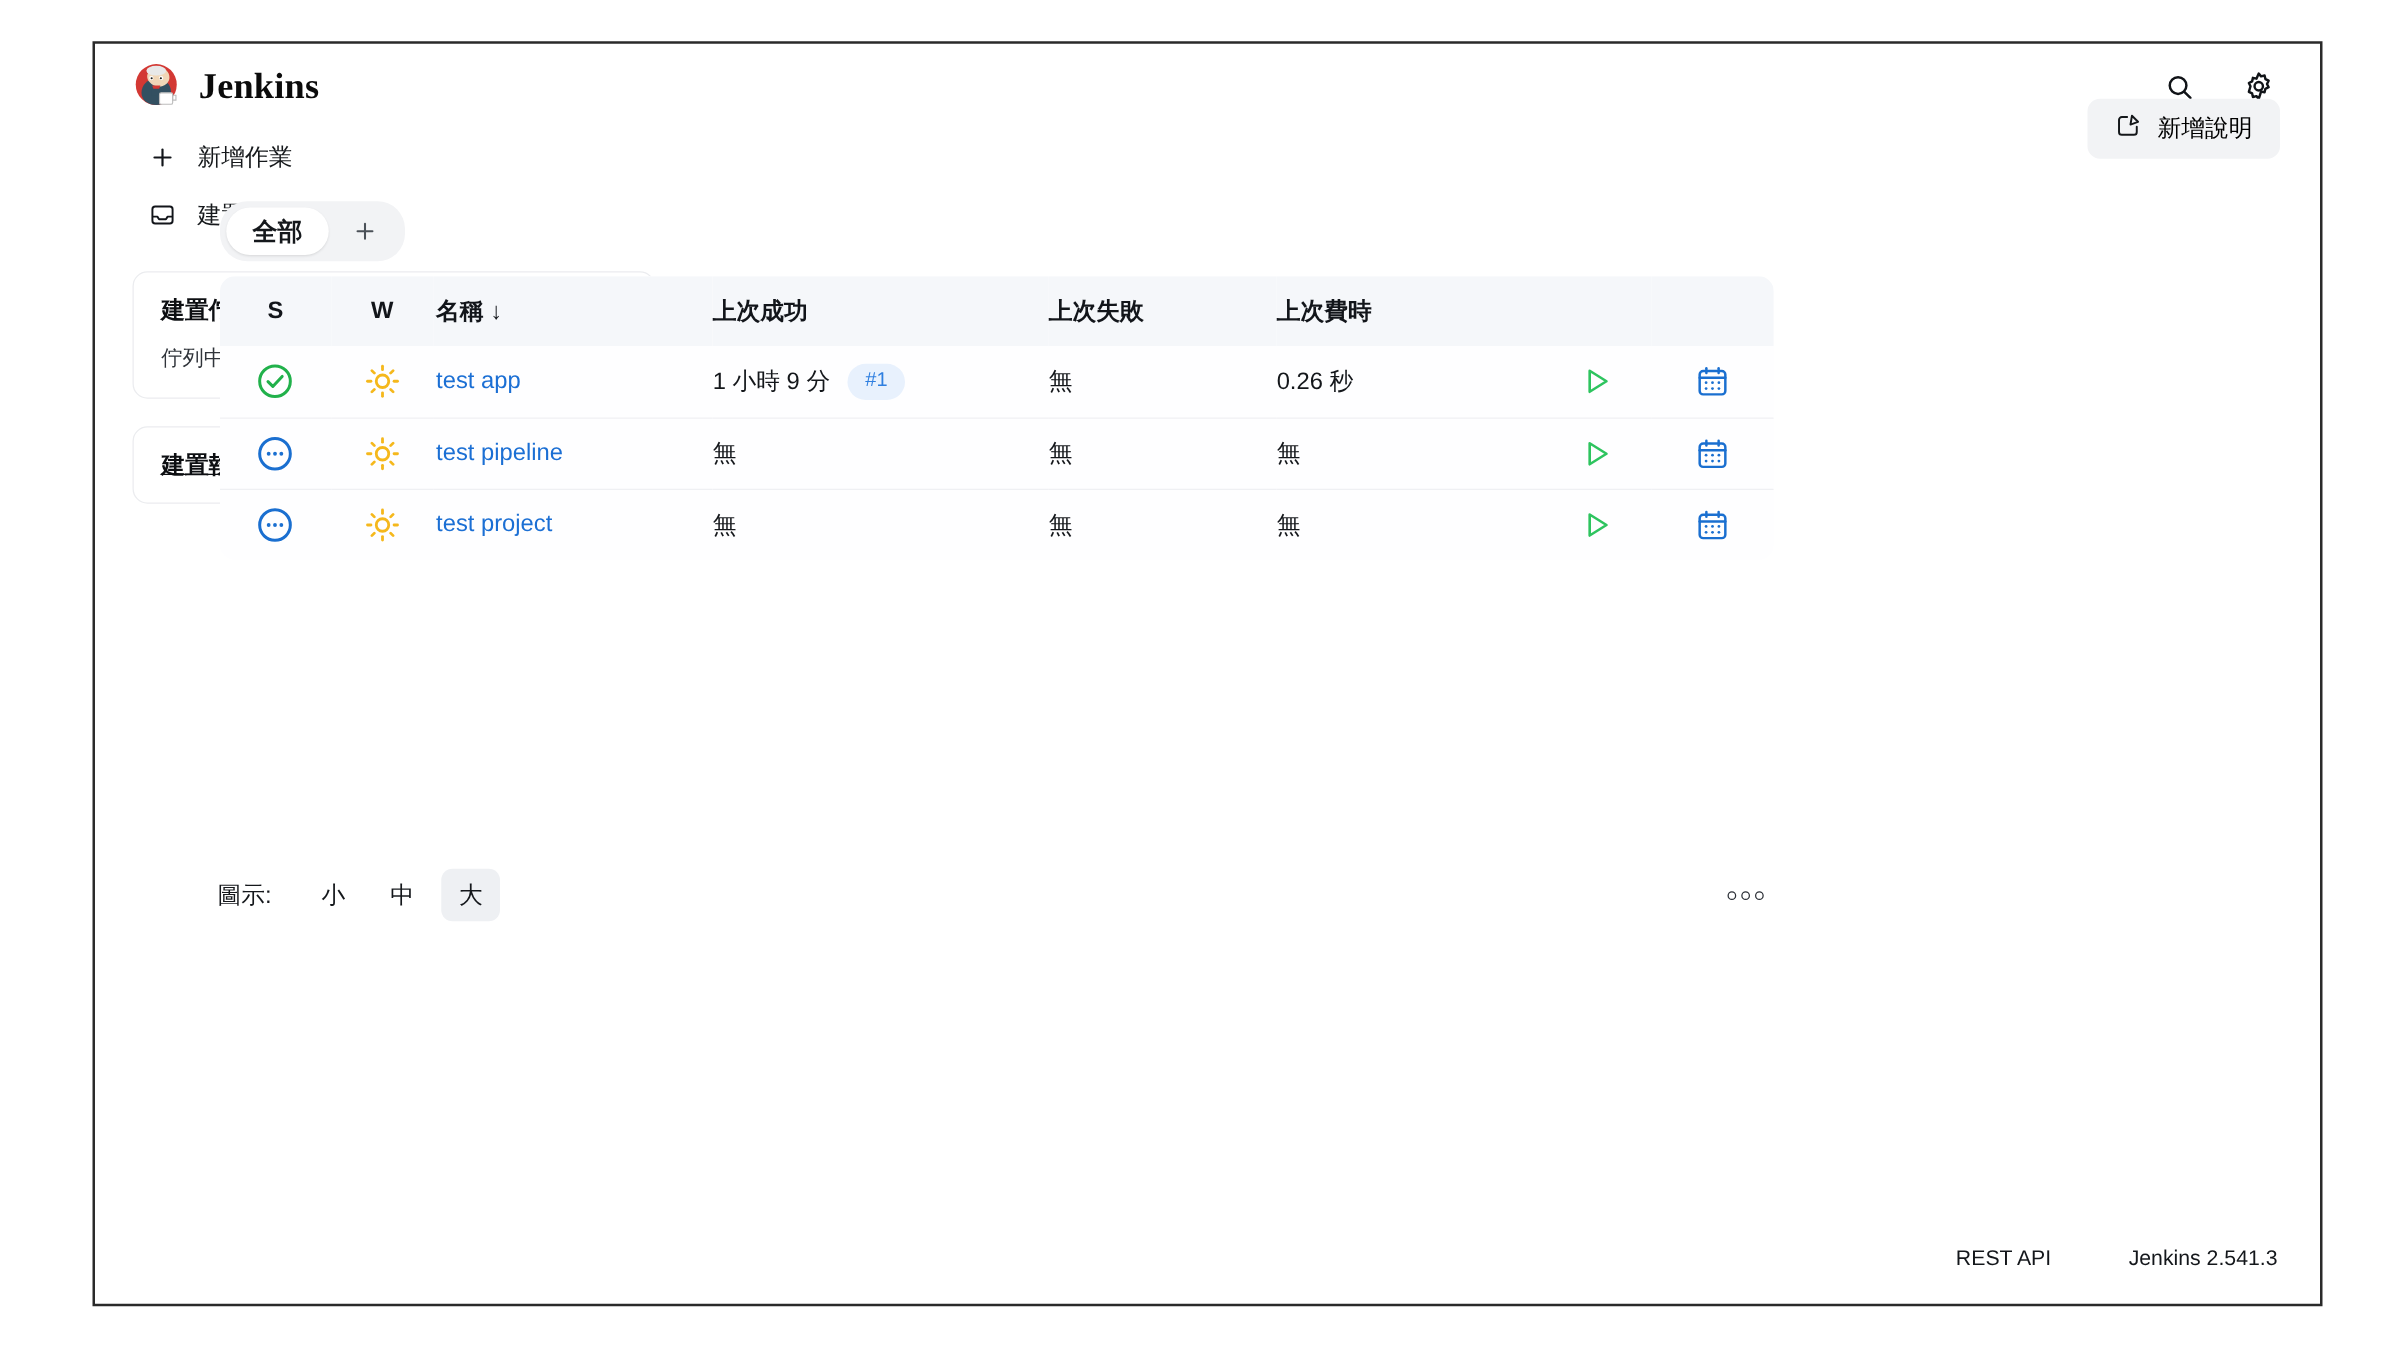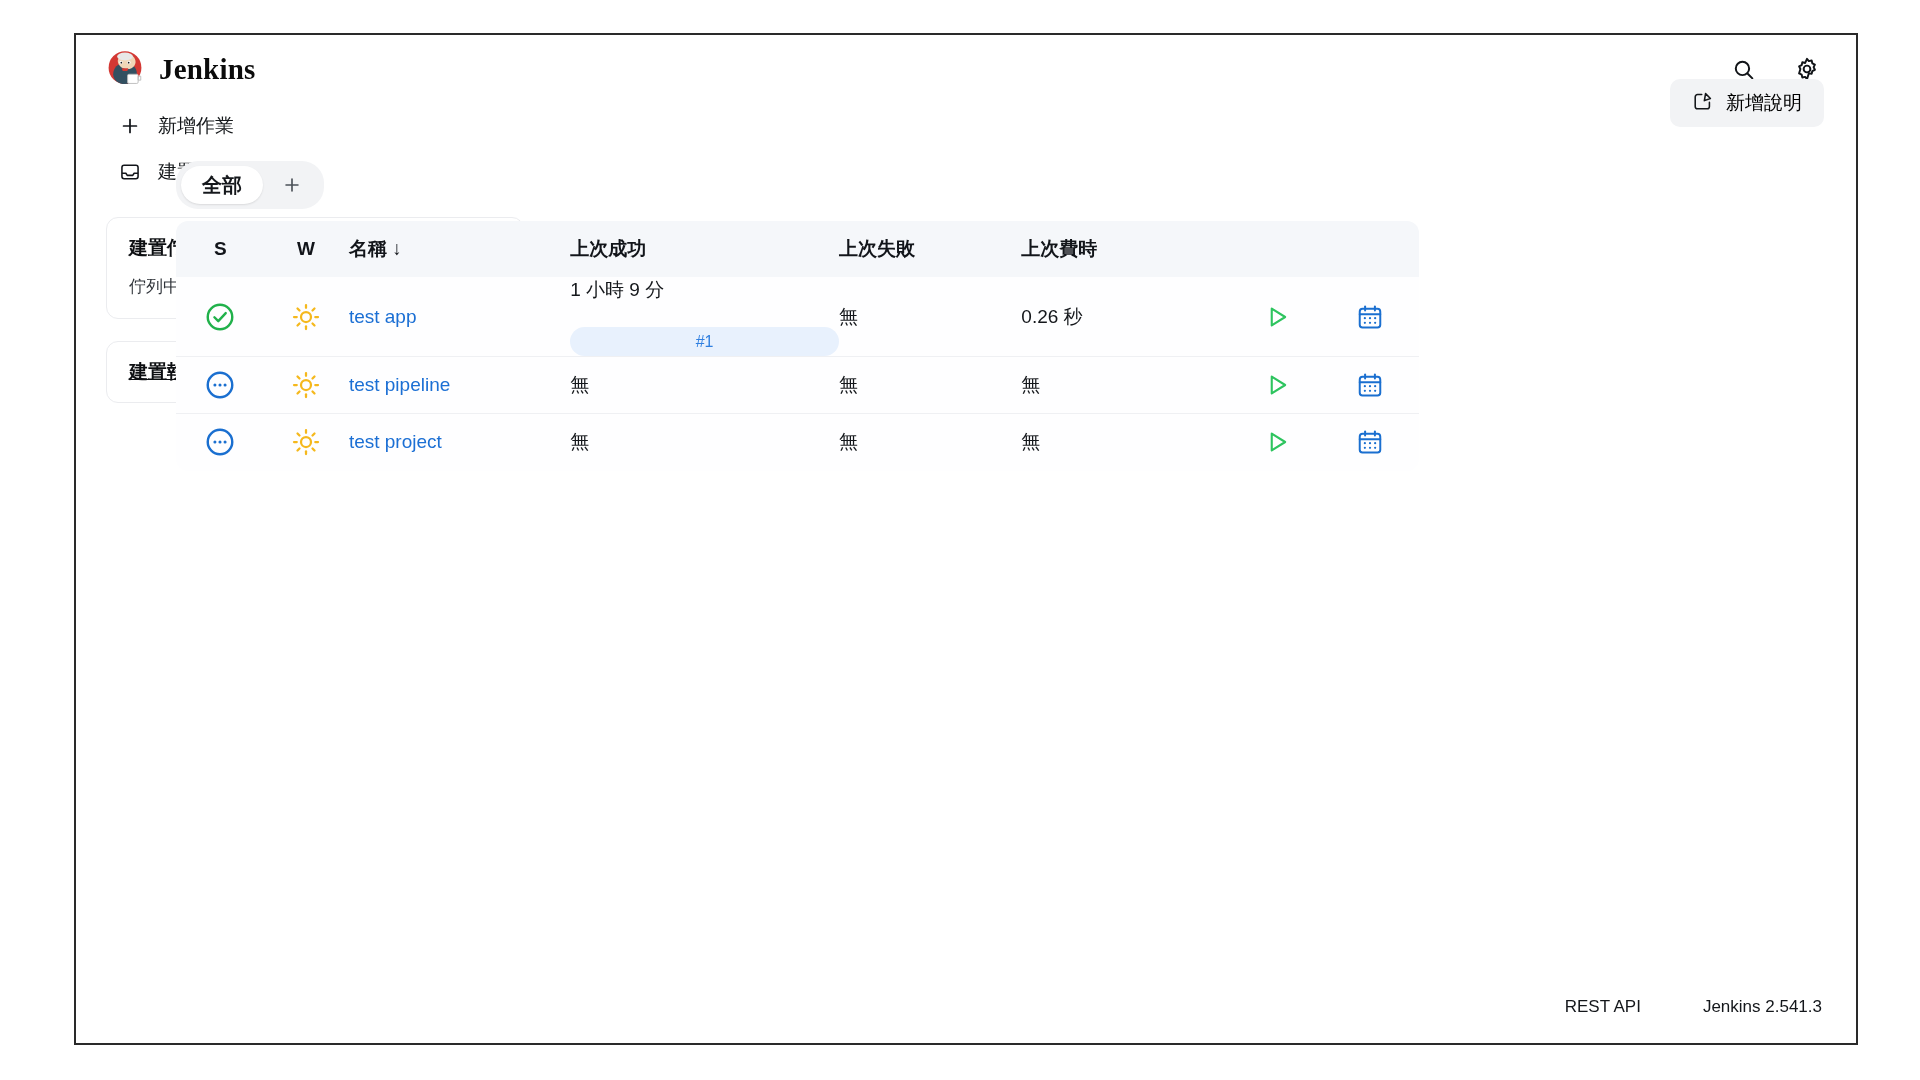--- a/index.html
+++ b/index.html
@@ -141,21 +141,21 @@
   .c-ok  { width: 236px; }
   .c-fail{ width: 160px; }
   .c-dur { width: 185px; }
   .c-run { width: 78px; text-align: center !important; }
   .c-cal { width: 86px; text-align: center !important; }
   .jt th.c-s, .jt th.c-w, .jt th.c-run, .jt th.c-cal { text-align: center; }
   .jt th:first-child, .jt td:first-child { padding-left: 0; }
   .jt th.c-name, .jt td.c-name { padding-left: 2px; }
 
   .job-link { color: #1b6fd4; text-decoration: none; cursor: pointer; }
-  .cellflex { display: flex; gap: 24px; flex-direction: column; }
+  .cellflex { display: flex; align-items: center; gap: 14px; }
   .build-badge {
     display: inline-flex; align-items: center; justify-content: center;
     min-width: 46px; height: 29px; padding: 0 11px;
     background: #e8f1fd; border-radius: 15px;
     font-size: 16px; color: #2f7fe0; cursor: pointer;
   }
   .icon-cell { display: flex; align-items: center; justify-content: center; cursor: pointer; }
 
   
   .size-row {
@@ -490,19 +490,30 @@
                 <circle cx="16.4" cy="17" r=".95" fill="#1a6fd0" stroke="none"></circle>
               </svg>
             </span>
           </td>
         </tr>
 
       </tbody>
     </table>
   </div>
 
+  <div class="size-row">
+    <span class="size-label">圖示:</span>
+    <span class="size-opt">小</span>
+    <span class="size-opt">中</span>
+    <span class="size-opt active">大</span>
+    <span class="overflow-dots">
+      <span class="odot"></span>
+      <span class="odot"></span>
+      <span class="odot"></span>
+    </span>
+  </div>
 
   <div class="footer">
     <a>REST API</a>
     <a>Jenkins 2.541.3</a>
   </div>
 
 </div>
 
 </body></html>

